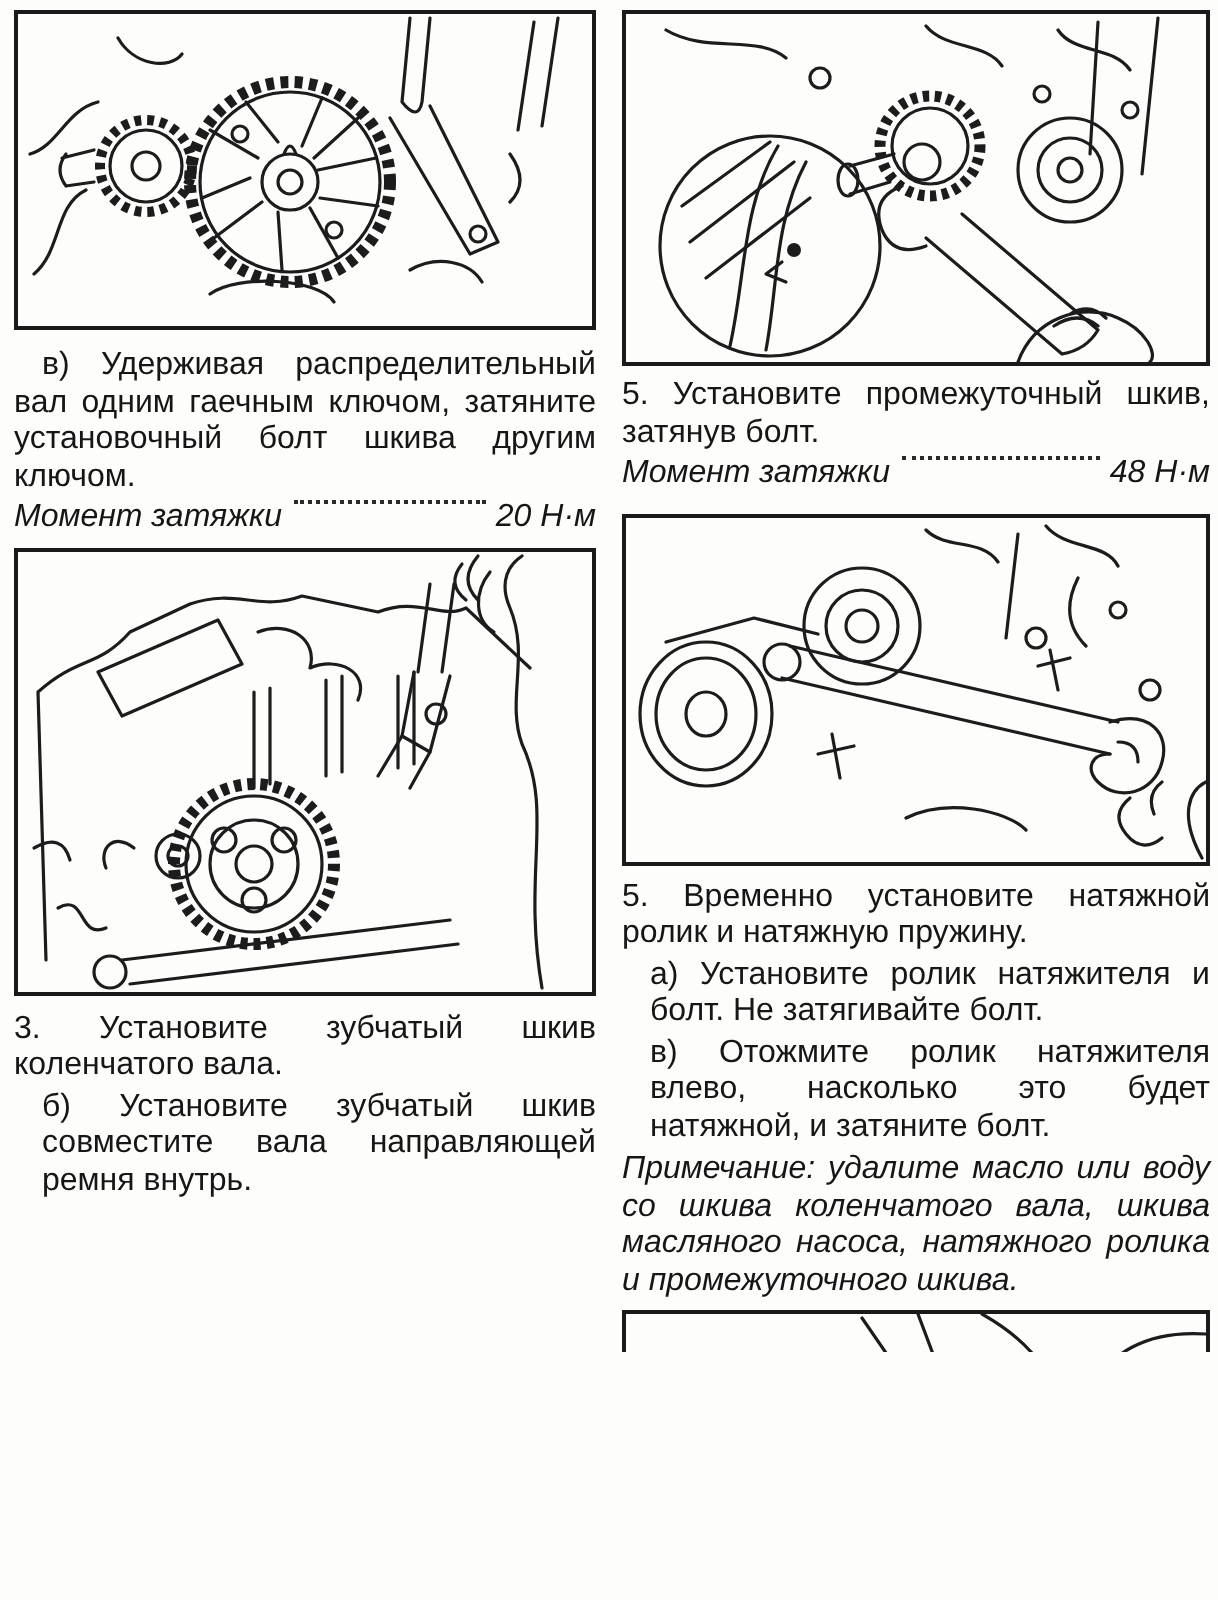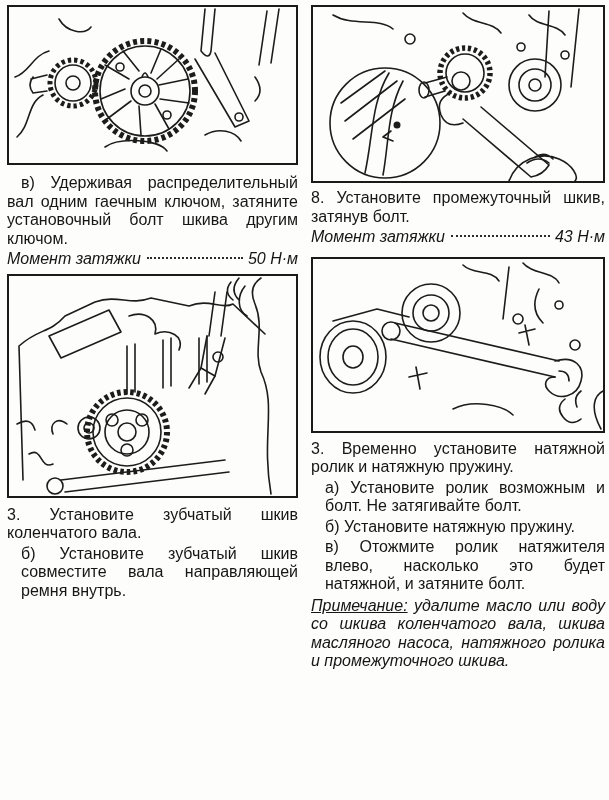--- a/index.html
+++ b/index.html
@@ -17,26 +17,26 @@
     overflow:hidden;
   }
   .figure svg{display:block;width:100%;height:100%;}
   .ink{stroke:#1c1c1c;fill:none;stroke-width:1.6;stroke-linecap:round;stroke-linejoin:round;}
   .teeth{stroke:#1c1c1c;fill:none;}
   p{margin:0;font-size:16px;line-height:18.5px;text-align:justify;}
   .step-para{margin-top:2px;}
   .indent{padding-left:14px;}
   .first-indent{text-indent:14px;}
   .torque{
-    display:flex;align-items:center;
+    display:flex;align-items:flex-start;
     font-style:italic;font-size:16px;line-height:18.5px;margin-top:2px;
   }
   .torque .leader{flex:1;border-bottom:2px dotted #2a2a2a;margin:0 5px 3px 6px;min-width:20px;}
   .note{font-style:italic;}
-  .note .nlabel{text-decoration:underline;}
+  .note .nlabel{}
   .mt3{margin-top:3px;} .mt5{margin-top:5px;} .mt6{margin-top:6px;}
   .mt7{margin-top:7px;} .mt8{margin-top:8px;} .mt9{margin-top:9px;} .mt10{margin-top:10px;}
 </style>
 </head>
 <body>
 
 <div class="page">
 
   <div class="col col-left">
 
@@ -60,21 +60,21 @@
         <circle class="ink" cx="230" cy="110" r="4"></circle>
         <path class="ink" d="M258,4 L250,58 M270,2 L262,56 M246,70 q10,14 0,24"></path>
       </svg>
     </div>
 
     <p class="first-indent mt9">в) Удерживая распределительный вал одним гаечным ключом, затяните установочный болт шкива другим ключом.</p>
 
     <div class="torque">
       <span>Момент затяжки</span>
       <span class="leader"></span>
-      <span>50 Н·м</span>
+      <span>20 Н·м</span>
     </div>
 
     <div class="figure mt5" style="height:224px;">
       <svg viewBox="0 0 287 220">
         <path class="ink" d="M14,204 L10,70 C30,52 40,58 56,40 L86,26 C110,18 120,30 142,22 L180,30 C200,22 212,34 224,28 L256,58"></path>
         <path class="ink" d="M40,60 L100,34 L112,56 L52,82 Z M120,40 C136,34 150,44 146,58 C160,52 176,60 170,74"></path>
         <path class="ink" d="M118,70 L118,118 M126,68 L126,116 M154,64 L154,112 M162,62 L162,110 M190,62 L190,108 M198,60 L198,106"></path>
         <circle class="teeth" cx="118" cy="156" r="40" stroke-width="6" stroke-dasharray="3.6 3"></circle>
         <circle class="ink" cx="118" cy="156" r="34"></circle>
         <circle class="ink" cx="118" cy="156" r="22"></circle>
@@ -120,26 +120,26 @@
         <path class="ink" d="M150,112 L218,170 M168,100 L236,158 M218,170 q12,-2 18,-12"></path>
         <path class="ink" d="M196,174 C204,152 228,144 246,152 C260,158 266,170 262,174 M222,150 q10,-6 18,2 M214,156 q12,-8 22,0"></path>
         <circle class="ink" cx="72" cy="116" r="55"></circle>
         <path class="ink" d="M28,96 L72,64 M32,114 L84,74 M40,132 L92,92"></path>
         <path class="ink" d="M52,166 C60,130 58,96 76,66 M70,168 C76,136 74,104 90,74"></path>
         <circle cx="84" cy="118" r="3.5" fill="#1c1c1c" stroke="none"></circle>
         <path class="ink" d="M78,124 l-8,6 l10,4"></path>
       </svg>
     </div>
 
-    <p class="mt6">8. Установите промежуточный шкив, затянув болт.</p>
+    <p class="mt6">5. Установите промежуточный шкив, затянув болт.</p>
 
     <div class="torque">
       <span>Момент затяжки</span>
       <span class="leader"></span>
-      <span>43 Н·м</span>
+      <span>48 Н·м</span>
     </div>
 
     <div class="figure mt10" style="height:176px;">
       <svg viewBox="0 0 290 172">
         <path class="ink" d="M150,6 C160,16 178,10 186,22 M210,4 C220,16 240,12 246,24 M196,8 L190,60 M226,30 q-10,20 4,34"></path>
         <circle class="ink" cx="205" cy="60" r="5"></circle>
         <circle class="ink" cx="246" cy="46" r="4"></circle>
         <circle class="ink" cx="262" cy="86" r="5"></circle>
         <path class="ink" d="M96,118 l18,-4 M103,108 l4,22 M206,74 l16,-4 M212,66 l4,20"></path>
         <ellipse class="ink" cx="40" cy="98" rx="33" ry="36"></ellipse>
@@ -150,23 +150,22 @@
         <circle class="ink" cx="118" cy="54" r="18"></circle>
         <circle class="ink" cx="118" cy="54" r="8"></circle>
         <path class="ink" d="M78,80 L242,118 M82,64 L246,102"></path>
         <circle class="ink" cx="78" cy="72" r="9"></circle>
         <path class="ink" d="M242,102 C262,96 272,108 268,122 C264,138 246,142 236,132 C230,126 232,118 242,118 M246,112 q10,0 10,10"></path>
         <path class="ink" d="M288,170 C276,148 282,136 290,132 M252,140 q-10,8 -2,18 q8,10 18,2 M268,132 q-8,6 -4,16"></path>
         <path class="ink" d="M140,150 C160,140 190,146 200,156"></path>
       </svg>
     </div>
 
-    <p class="mt7">3. Временно установите натяжной ролик и натяжную пружину.</p>
-    <p class="indent step-para">а) Установите ролик возможным и болт. Не затягивайте болт.</p>
-    <p class="indent step-para">б) Установите натяжную пружину.</p>
+    <p class="mt7">5. Временно установите натяжной ролик и натяжную пружину.</p>
+    <p class="indent step-para">а) Установите ролик натяжителя и болт. Не затягивайте болт.</p>
     <p class="indent step-para">в) Отожмите ролик натяжителя влево, насколько это будет натяжной, и затяните болт.</p>
 
     <p class="note mt3"><span class="nlabel">Примечание:</span> <span>удалите масло или воду со шкива коленчатого вала, шкива масляного насоса, натяжного ролика и промежуточного шкива.</span></p>
 
     <div class="figure mt5" style="height:138px;">
       <svg viewBox="0 0 290 134">
         <path class="ink" d="M0,134 C14,102 40,86 72,94 C88,98 96,108 92,116 M0,68 C20,58 40,64 52,78 M60,98 C72,90 84,94 86,104"></path>
         <path class="ink" d="M58,110 L132,70 M64,118 L138,78"></path>
         <path class="ink" d="M118,2 L140,34 M146,0 L158,32 M120,26 L152,42 L170,34"></path>
         <circle class="ink" cx="150" cy="56" r="22"></circle>

